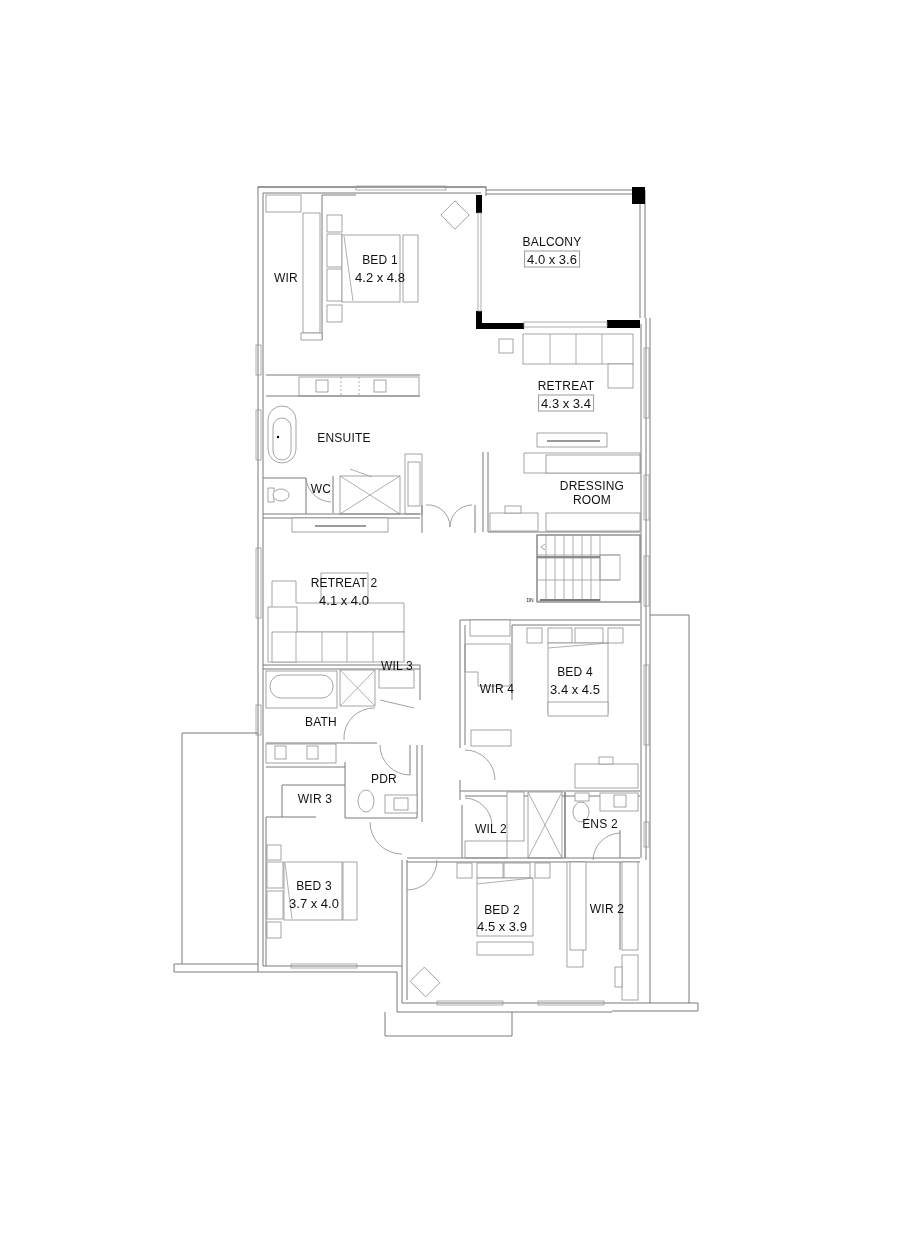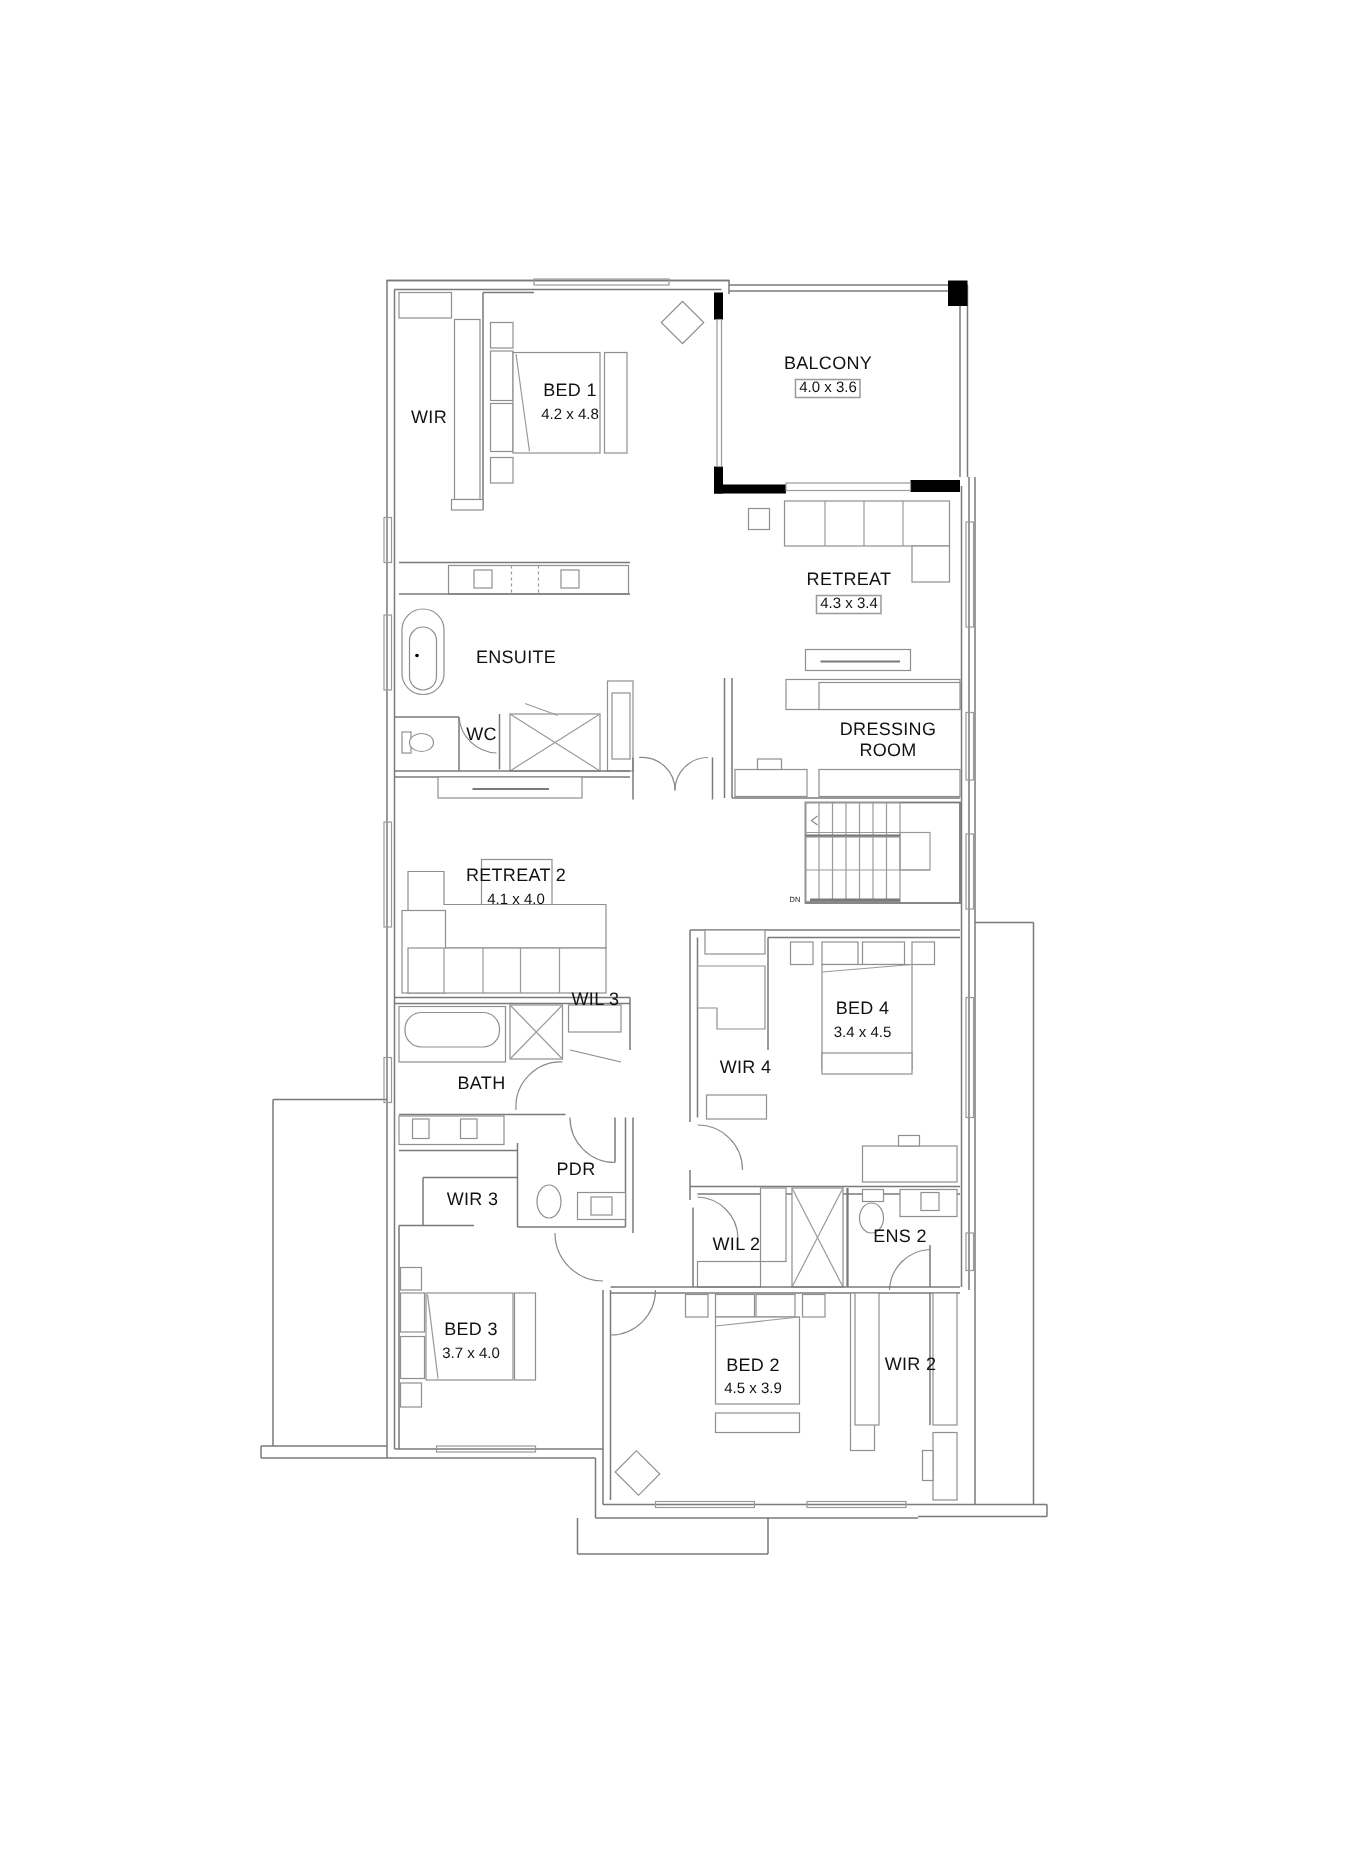--- a/index.html
+++ b/index.html
@@ -4,21 +4,21 @@
 <style>
   html, body { margin: 0; padding: 0; background: #ffffff; }
   body { width: 901px; height: 1246px; position: relative; overflow: hidden; font-family: "Liberation Sans", sans-serif; }
   svg { position: absolute; left: 0; top: 0; }
   .wall { fill: none; stroke: #7a7a7a; stroke-width: 1; }
   .wall2 { fill: none; stroke: #9a9a9a; stroke-width: 0.8; }
   .furn { fill: #ffffff; stroke: #8f8f8f; stroke-width: 0.8; }
   .thick { fill: #000000; }
   .door { fill: none; stroke: #8a8a8a; stroke-width: 0.8; }
   .lbl { position: absolute; color: #111; font-size: 12px; letter-spacing: 0.2px; white-space: nowrap; transform: translate(-50%, -50%); text-align: center; line-height: 1.15; }
-  .dim { position: absolute; color: #111; font-size: 10px; white-space: nowrap; transform: translate(-50%, -50%); }
+  .dim { position: absolute; color: #111; font-size: 13px; white-space: nowrap; transform: translate(-50%, -50%); }
   .dim.boxed { border: 1px solid #9a9a9a; padding: 0 2px; }
   .tiny { position: absolute; font-size: 5px; color: #222; transform: translate(-50%, -50%); }
 </style>
 </head>
 <body>
 
 <svg width="901" height="1246" viewBox="0 0 901 1246">
 
   <g>
 
@@ -322,21 +322,21 @@
 <div class="lbl" style="left:321px; top:490px;">WC</div>
 
 <div class="lbl" style="left:592px; top:494px; white-space:pre;">DRESSING
 ROOM</div>
 
 <div class="lbl" style="left:344px; top:584px;">RETREAT 2</div>
 <div class="dim" style="left:344px; top:600px;">4.1 x 4.0</div>
 
 <div class="lbl" style="left:397px; top:667px;">WIL 3</div>
 
-<div class="lbl" style="left:497px; top:712px;">WIR 4</div>
+<div class="lbl" style="left:497px; top:690px;">WIR 4</div>
 
 <div class="lbl" style="left:575px; top:673px;">BED 4</div>
 <div class="dim" style="left:575px; top:689px;">3.4 x 4.5</div>
 
 <div class="lbl" style="left:321px; top:723px;">BATH</div>
 
 <div class="lbl" style="left:384px; top:780px;">PDR</div>
 
 <div class="lbl" style="left:315px; top:800px;">WIR 3</div>
 

